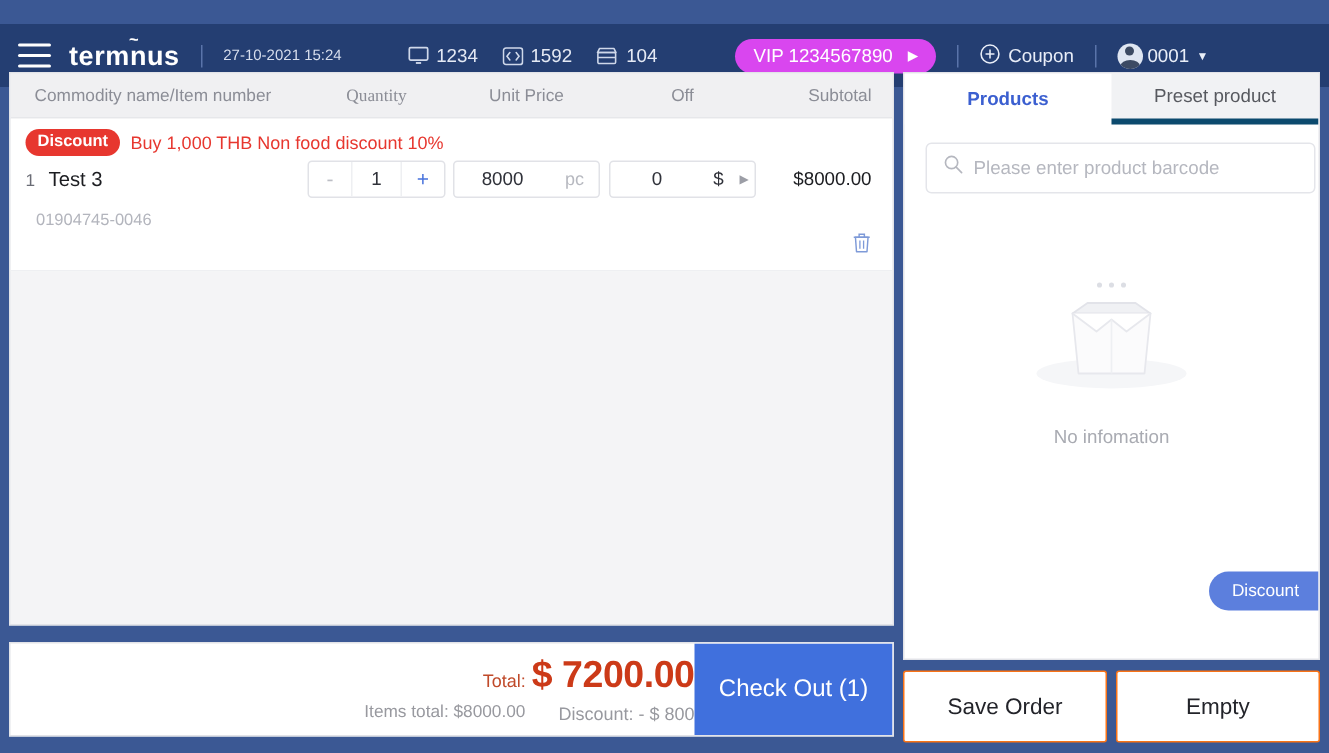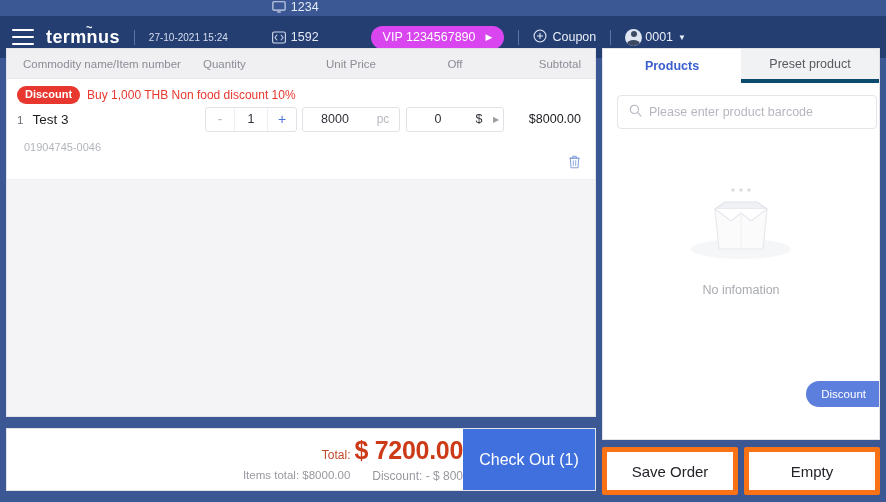--- a/index.html
+++ b/index.html
@@ -37,21 +37,21 @@
   }
   .logo .tilde {
     position: absolute; top: -5px; left: 40px;
     font-size: 11px; line-height: 1;
   }
   .vdiv {
     width: 1px; height: 15px; background: #5a74aa;
     margin: 0 14px; flex: none;
   }
   .datetime { font-size: 10px; color: #d7deed; white-space: nowrap; }
-  .stats { display: flex; align-items: center; margin-left: 44px; gap: 16px; flex-direction: column; }
+  .stats { display: flex; align-items: center; margin-left: 44px; gap: 16px; }
   .stat { display: flex; align-items: center; gap: 5px; font-size: 12.5px; color: #e4e9f4; }
   .stat svg { display: block; }
   .vip-pill {
     margin-left: 52px;
     background: #d946ef;
     border-radius: 12px;
     height: 23px;
     padding: 0 12px;
     display: flex; align-items: center; gap: 10px;
     font-size: 12.5px; color: #ffffff;
@@ -91,21 +91,21 @@
     overflow: hidden;
   }
   .cart-head {
     height: 30px; flex: none;
     background: #f0f0f2;
     display: flex; align-items: center;
     font-size: 11.5px; color: #8b8d96;
     border-bottom: 1px solid #e6e7ea;
   }
   .c-name  { width: 196px; padding-left: 16px; }
-  .c-qty   { width: 96px;  text-align: left; }
+  .c-qty   { width: 96px;  text-align: center; font-family: Liberation Serif, serif; }
   .c-price { width: 104px; text-align: center; }
   .c-off   { width: 104px; text-align: center; }
   .c-sub   { flex: 1;      text-align: right; padding-right: 14px; }
 
   .cart-body { flex: 1; background: #f4f4f6; overflow: hidden; }
   .cart-item {
     background: #ffffff;
     padding: 7px 0 4px 0;
     position: relative;
     border-bottom: 1px solid #eeeff2;
@@ -251,21 +251,21 @@
   }
 
   
   .btm-btns {
     position: absolute; left: 602px; top: 447px;
     width: 278px; height: 48px;
     display: flex; gap: 6px;
   }
   .btm-btn {
     flex: 1; background: #ffffff;
-    border: 5px solid #f97316; border-radius: 2px;
+    border: 1px solid #f97316; border-radius: 2px;
     display: flex; align-items: center; justify-content: center;
     font-size: 15px; color: #23242a; cursor: pointer;
   }
 </style>
 </head>
 <body>
 
 <div class="app">
 
   <div class="header">

